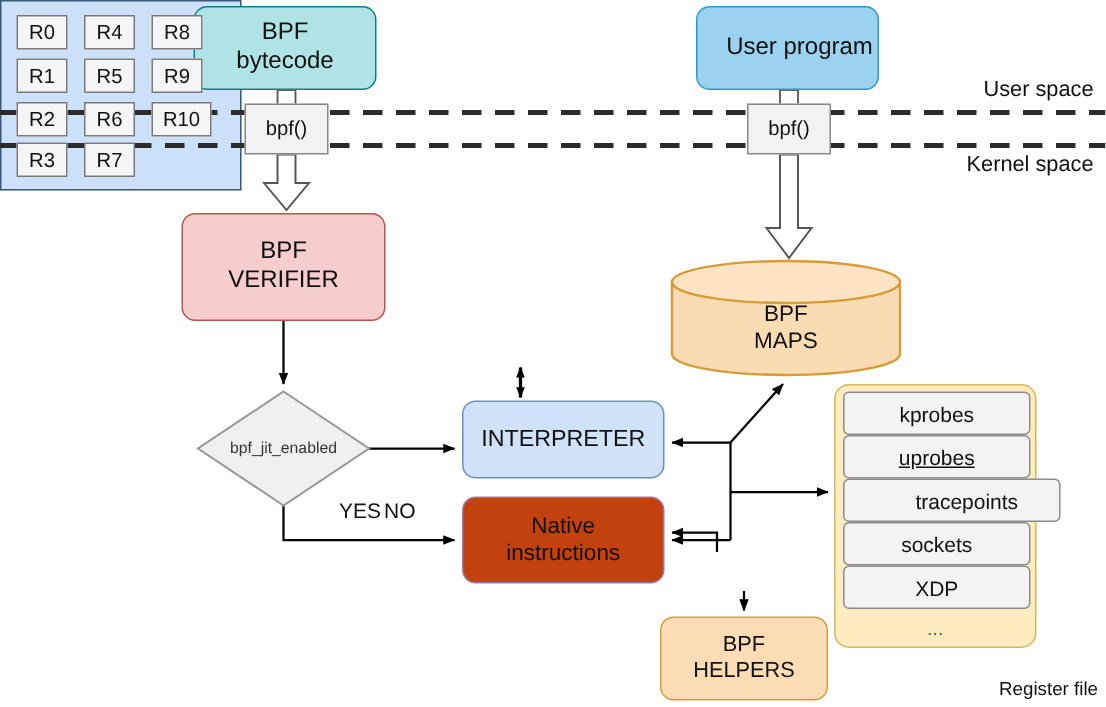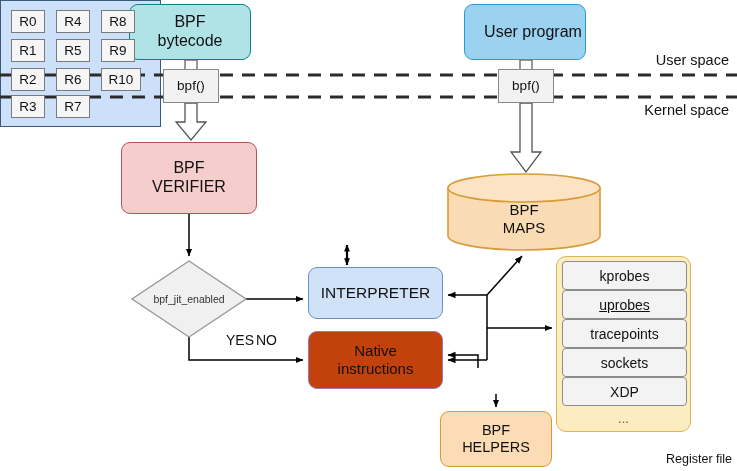--- a/index.html
+++ b/index.html
@@ -181,21 +181,21 @@
 
 
   <div class="node rr two-line" id="bpf-helpers">
     <span>BPF</span>
     <span>HELPERS</span>
   </div>
 
   <div class="node" id="events-bg"></div>
   <div class="evt" style="top:261px;">kprobes</div>
   <div class="evt" style="top:290px;text-decoration:underline;">uprobes</div>
-  <div class="evt" style="top:319px;">tracepoints</div>
+  <div class="evt" style="top:319px;padding-left:20px;">tracepoints</div>
   <div class="evt" style="top:348px;">sockets</div>
   <div class="evt" style="top:377px;text-align:center;">XDP</div>
   <div id="events-ellipsis">...</div>
 
   <div class="lbl space-lbl" id="user-space-lbl">User space</div>
   <div class="lbl space-lbl" id="kernel-space-lbl">Kernel space</div>
 
   <div class="lbl edge-lbl" id="no-lbl">NO</div>
   <div class="lbl edge-lbl" id="yes-lbl">YES</div>
 

